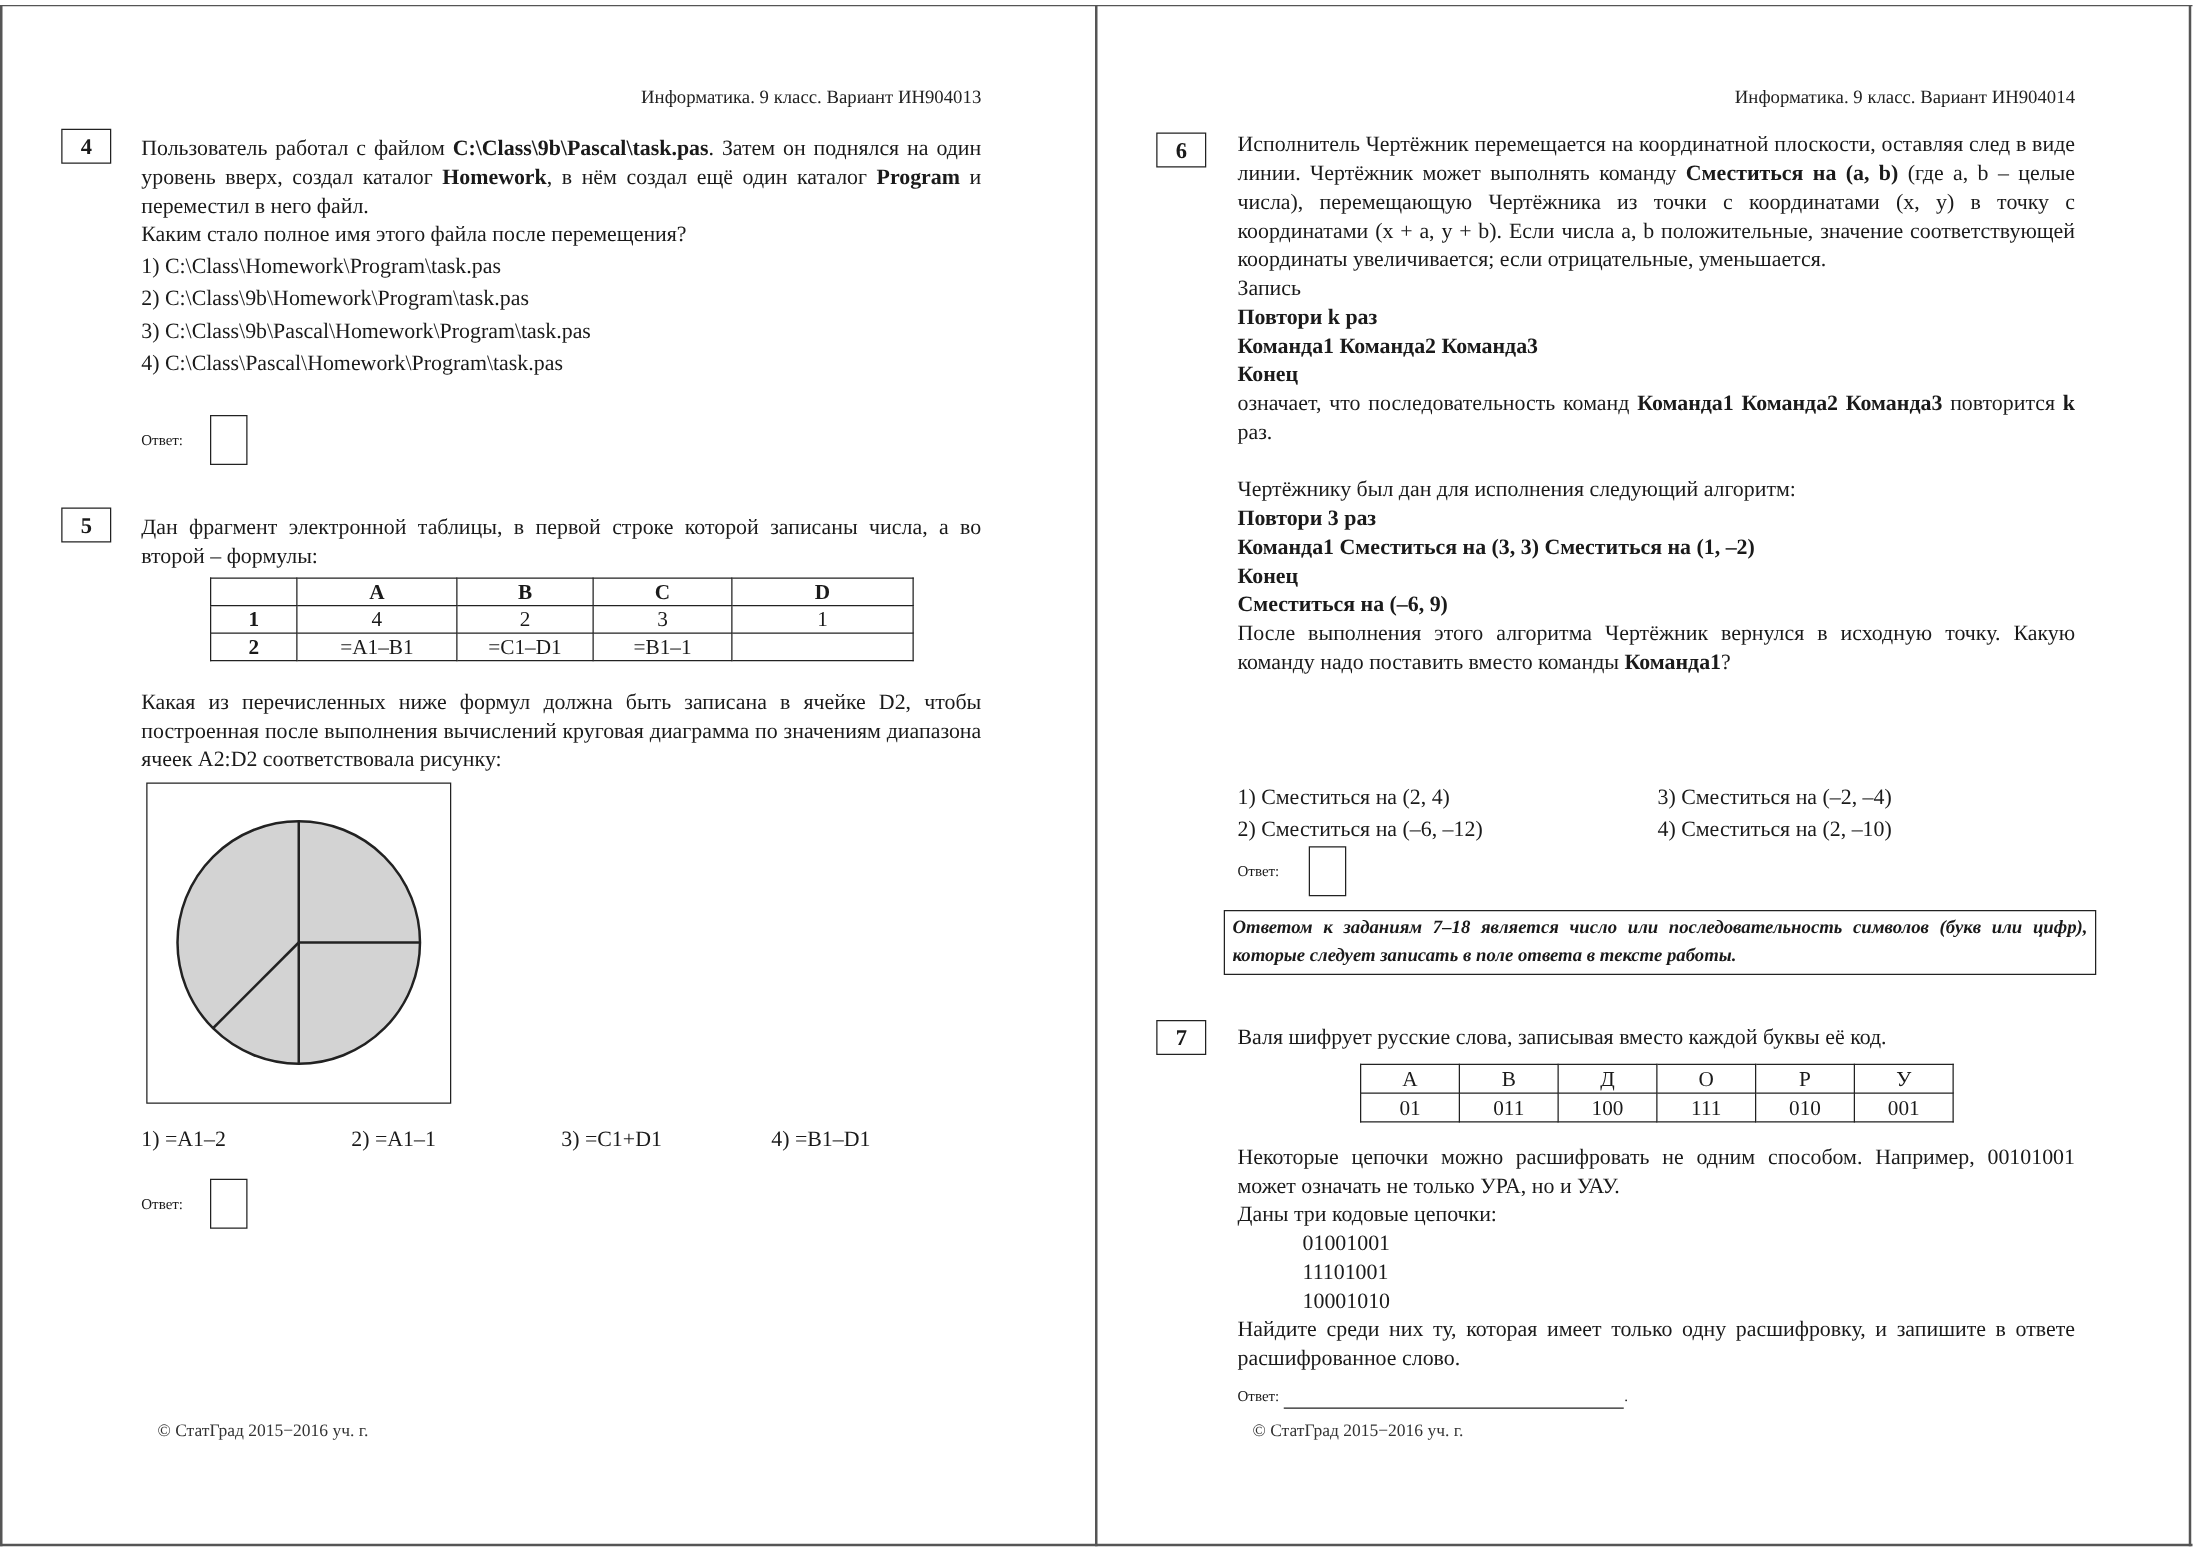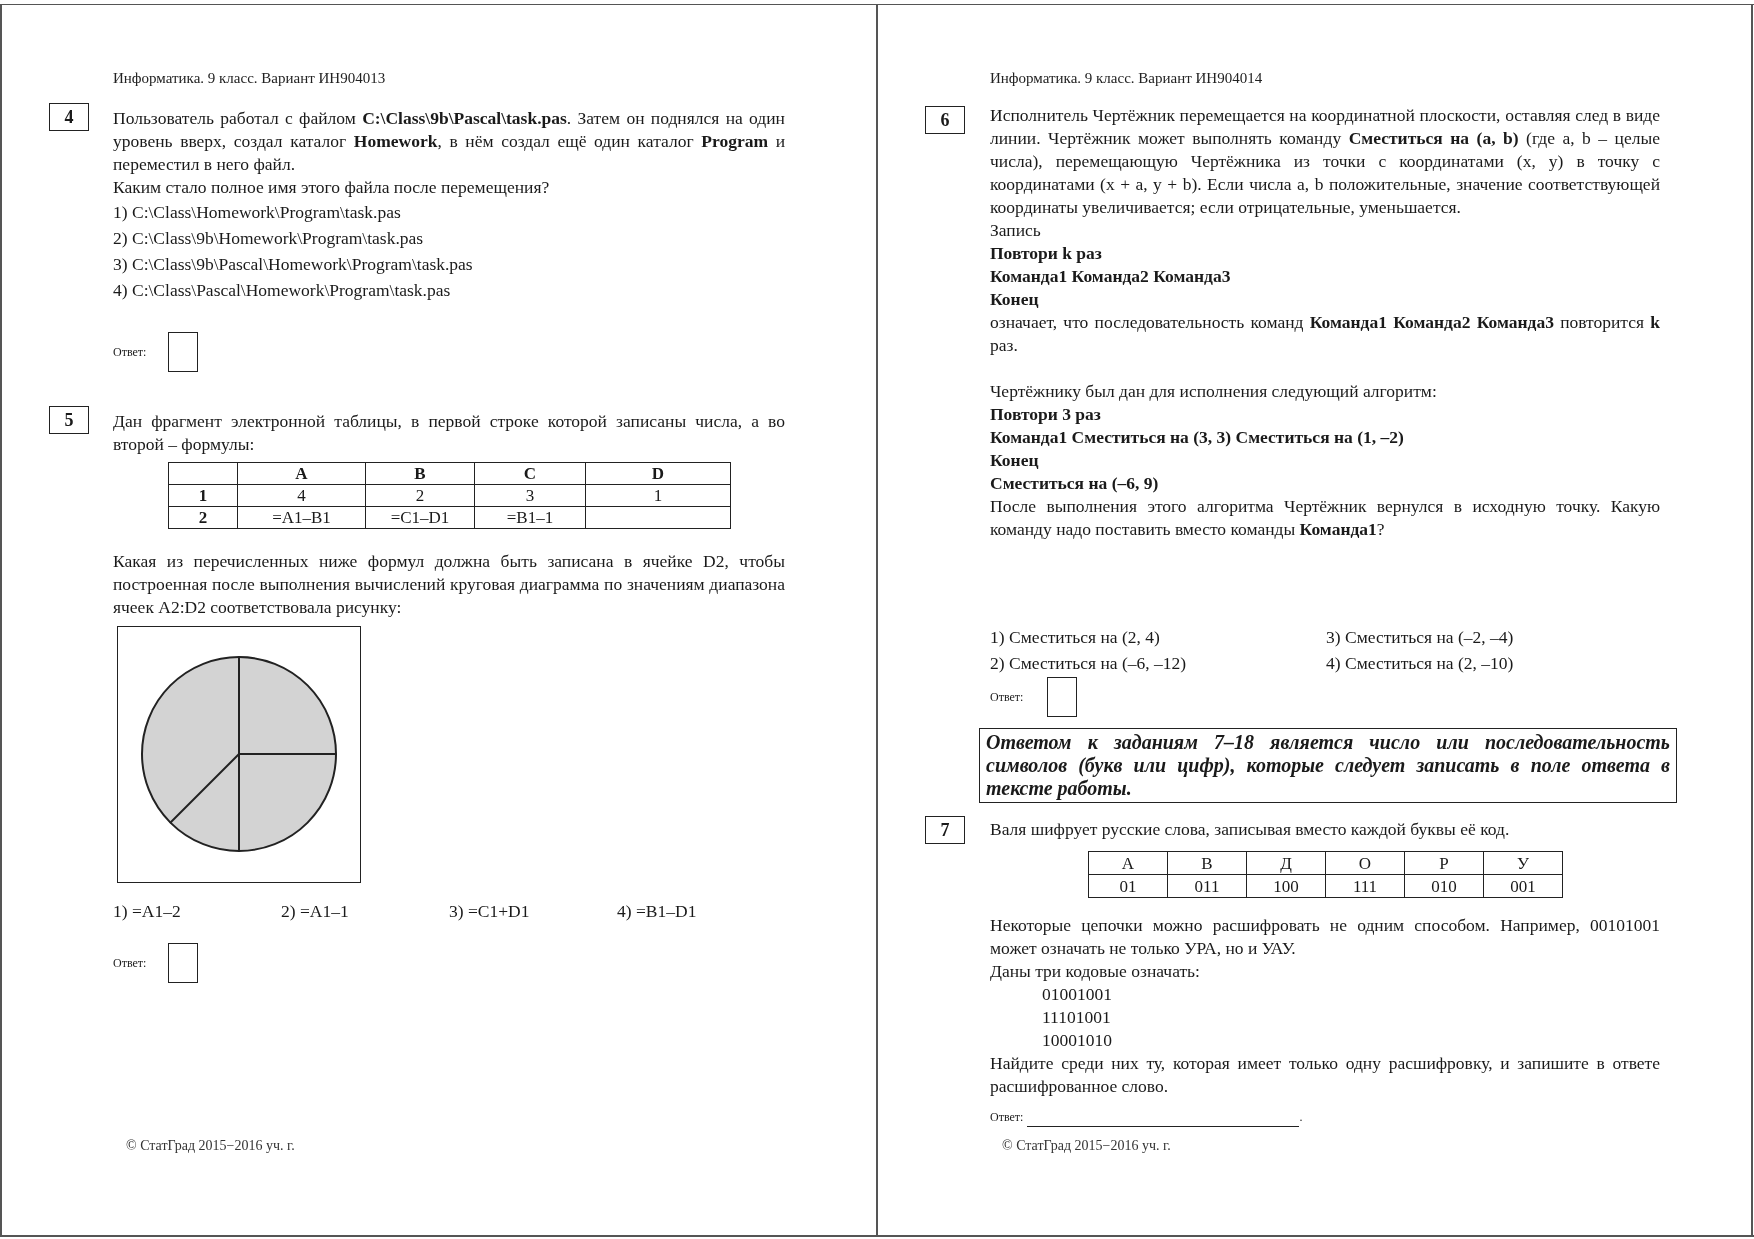--- a/index.html
+++ b/index.html
@@ -13,21 +13,21 @@
   .frame-left { position: absolute; left: 0; top: 4px; width: 2px; height: 1233px; background: #555; }
   .frame-right { position: absolute; left: 1751px; top: 4px; width: 2px; height: 1233px; background: #555; }
   .divider { position: absolute; left: 876px; top: 4px; width: 2px; height: 1233px; background: #555; }
 
   .page { position: absolute; top: 0; height: 1239px; }
   .page-left { left: 0; width: 876px; }
   .page-right { left: 878px; width: 874px; }
 
   .running-header {
     position: absolute; top: 70px; font-size: 15px; color: #222;
-    display: flex; justify-content: flex-start;
+    display: flex; justify-content: flex-end;
   }
   .page-left .running-header { left: 113px; width: 672px; }
   .page-right .running-header { left: 112px; width: 670px; }
 
   .task-num {
     position: absolute; width: 38px; height: 26px; border: 1.5px solid #222;
     font-weight: bold; font-size: 18px; text-align: center; line-height: 26px;
   }
   .content { position: absolute; font-size: 17.5px; line-height: 23px; text-align: justify; }
   .content p { margin: 0; }
@@ -46,21 +46,21 @@
 
   .pie-box { position: absolute; left: 117px; top: 626px; width: 242px; height: 255px; border: 1.5px solid #222; }
 
   .opts-row { position: absolute; font-size: 17.5px; display: flex; }
   .opts-row div { white-space: nowrap; }
 
   .footer { position: absolute; font-size: 14px; color: #333; }
 
   .note-box {
     position: absolute; border: 1.5px solid #222; padding: 2px 6px;
-    font-style: italic; font-weight: bold; font-size: 20px; line-height: 23px; text-align: justify;
+    font-style: italic; font-weight: bold; font-size: 15px; line-height: 23px; text-align: justify;
   }
 
   table.codes { position: absolute; border-collapse: collapse; font-size: 17px; }
   table.codes td { border: 1.5px solid #222; text-align: center; width: 78px; height: 22px; padding: 0; line-height: 21px; }
 
   .answer-line { display: inline-block; width: 272px; border-bottom: 1.5px solid #222; height: 18px; margin-left: 4px; }
 </style>
 </head>
 <body>
 
@@ -202,21 +202,21 @@
       <td>100</td>
       <td>111</td>
       <td>010</td>
       <td>001</td>
     </tr>
   </tbody>
     </table>
 
   <div class="content" style="left:112px; top:914px; width:670px;">
     <p>Некоторые цепочки можно расшифровать не одним способом. Например, 00101001 может означать не только УРА, но и УАУ.</p>
-    <p>Даны три кодовые означать:</p>
+    <p>Даны три кодовые цепочки:</p>
     <p style="padding-left:52px;">01001001</p>
     <p style="padding-left:52px;">11101001</p>
     <p style="padding-left:52px;">10001010</p>
     <p>Найдите среди них ту, которая имеет только одну расшифровку, и запишите в ответе расшифрованное слово.</p>
   </div>
 
   <div class="answer" style="left:112px; top:1108px;">
     <span>Ответ:</span>
     <span class="answer-line"></span>
     <span>.</span>

